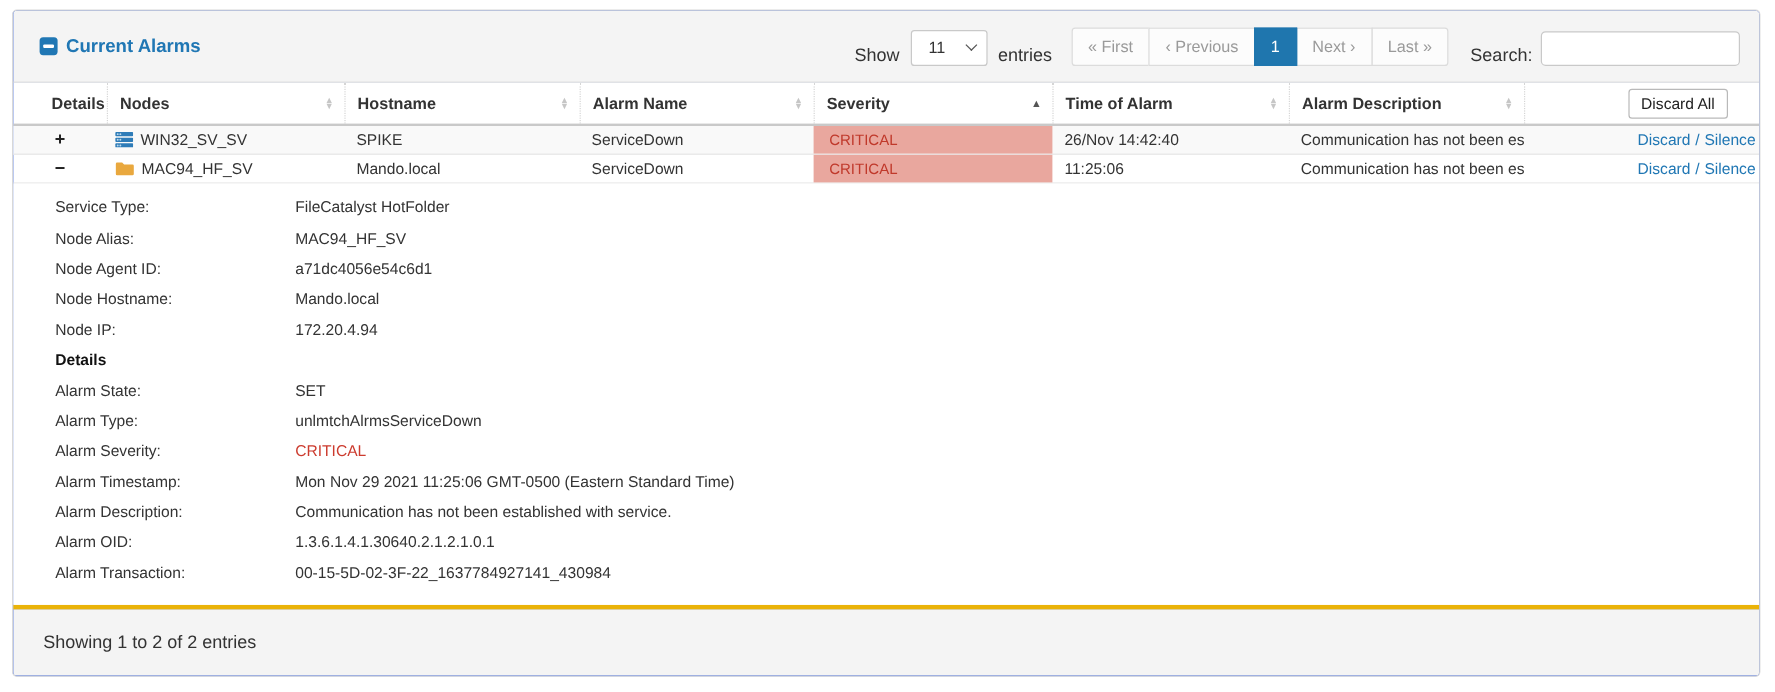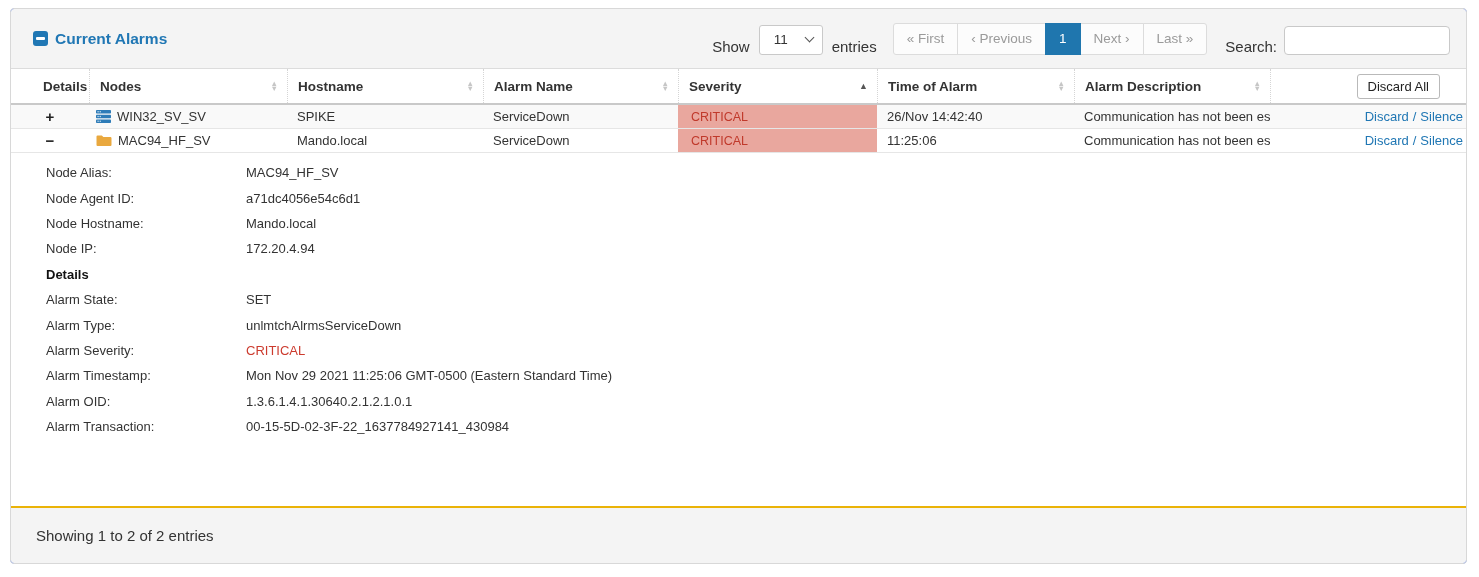--- a/index.html
+++ b/index.html
@@ -46,21 +46,21 @@
   .pg.first { border-radius:3px 0 0 3px; margin-left:0; }
   .pg.last  { border-radius:0 3px 3px 0; }
   .pg.active { background:#1f76ae; border-color:#1f76ae; color:#fff; position:relative; z-index:1; }
   .search-label { font-size:15px; color:#333; margin-right:7px; }
   .search-input {
     width:166px; height:29px; border:1px solid #c9c9c9; border-radius:4px; background:#fff;
     outline:none; padding:0 8px; font-size:14px; font-family:inherit; color:#333;
   }
 
   
-  .table-area { flex:1; background:#fff; border-bottom:2px solid #eab308; overflow:hidden; }
+  .table-area { flex:1; background:#fff; border-bottom:4px solid #eab308; overflow:hidden; }
   .grid-cols {
     display:grid;
     grid-template-columns:78px 198px 196px 195px 199px 197px 196px minmax(0,1fr);
   }
   .thead { height:36px; border-bottom:2px solid #c9c9c9; }
   .th {
     display:flex; align-items:center; font-size:13.5px; font-weight:bold; color:#333;
     padding:0 9px 0 10px; cursor:pointer; overflow:hidden; white-space:nowrap;
   }
   .th + .th { border-left:1px dotted #d5d5d5; }
@@ -230,20 +230,24 @@
       <div class="cell">Communication has not been establis…</div>
       <div class="cell actions-cell">
         <a class="link">Discard</a>
         <span class="sep">/</span>
         <a class="link">Silence</a>
       </div>
     </div>
 
     <div class="details-block">
       <div class="d-row">
+        <span class="d-label">Service Type:</span>
+        <span class="d-value">FileCatalyst HotFolder</span>
+      </div>
+      <div class="d-row">
         <span class="d-label">Node Alias:</span>
         <span class="d-value">MAC94_HF_SV</span>
       </div>
       <div class="d-row">
         <span class="d-label">Node Agent ID:</span>
         <span class="d-value">a71dc4056e54c6d1</span>
       </div>
       <div class="d-row">
         <span class="d-label">Node Hostname:</span>
         <span class="d-value">Mando.local</span>
@@ -263,20 +267,24 @@
         <span class="d-label">Alarm Type:</span>
         <span class="d-value">unlmtchAlrmsServiceDown</span>
       </div>
       <div class="d-row">
         <span class="d-label">Alarm Severity:</span>
         <span class="d-value crit">CRITICAL</span>
       </div>
       <div class="d-row">
         <span class="d-label">Alarm Timestamp:</span>
         <span class="d-value">Mon Nov 29 2021 11:25:06 GMT-0500 (Eastern Standard Time)</span>
+      </div>
+      <div class="d-row">
+        <span class="d-label">Alarm Description:</span>
+        <span class="d-value">Communication has not been established with service.</span>
       </div>
       <div class="d-row">
         <span class="d-label">Alarm OID:</span>
         <span class="d-value">1.3.6.1.4.1.30640.2.1.2.1.0.1</span>
       </div>
       <div class="d-row">
         <span class="d-label">Alarm Transaction:</span>
         <span class="d-value">00-15-5D-02-3F-22_1637784927141_430984</span>
       </div>
     </div>

